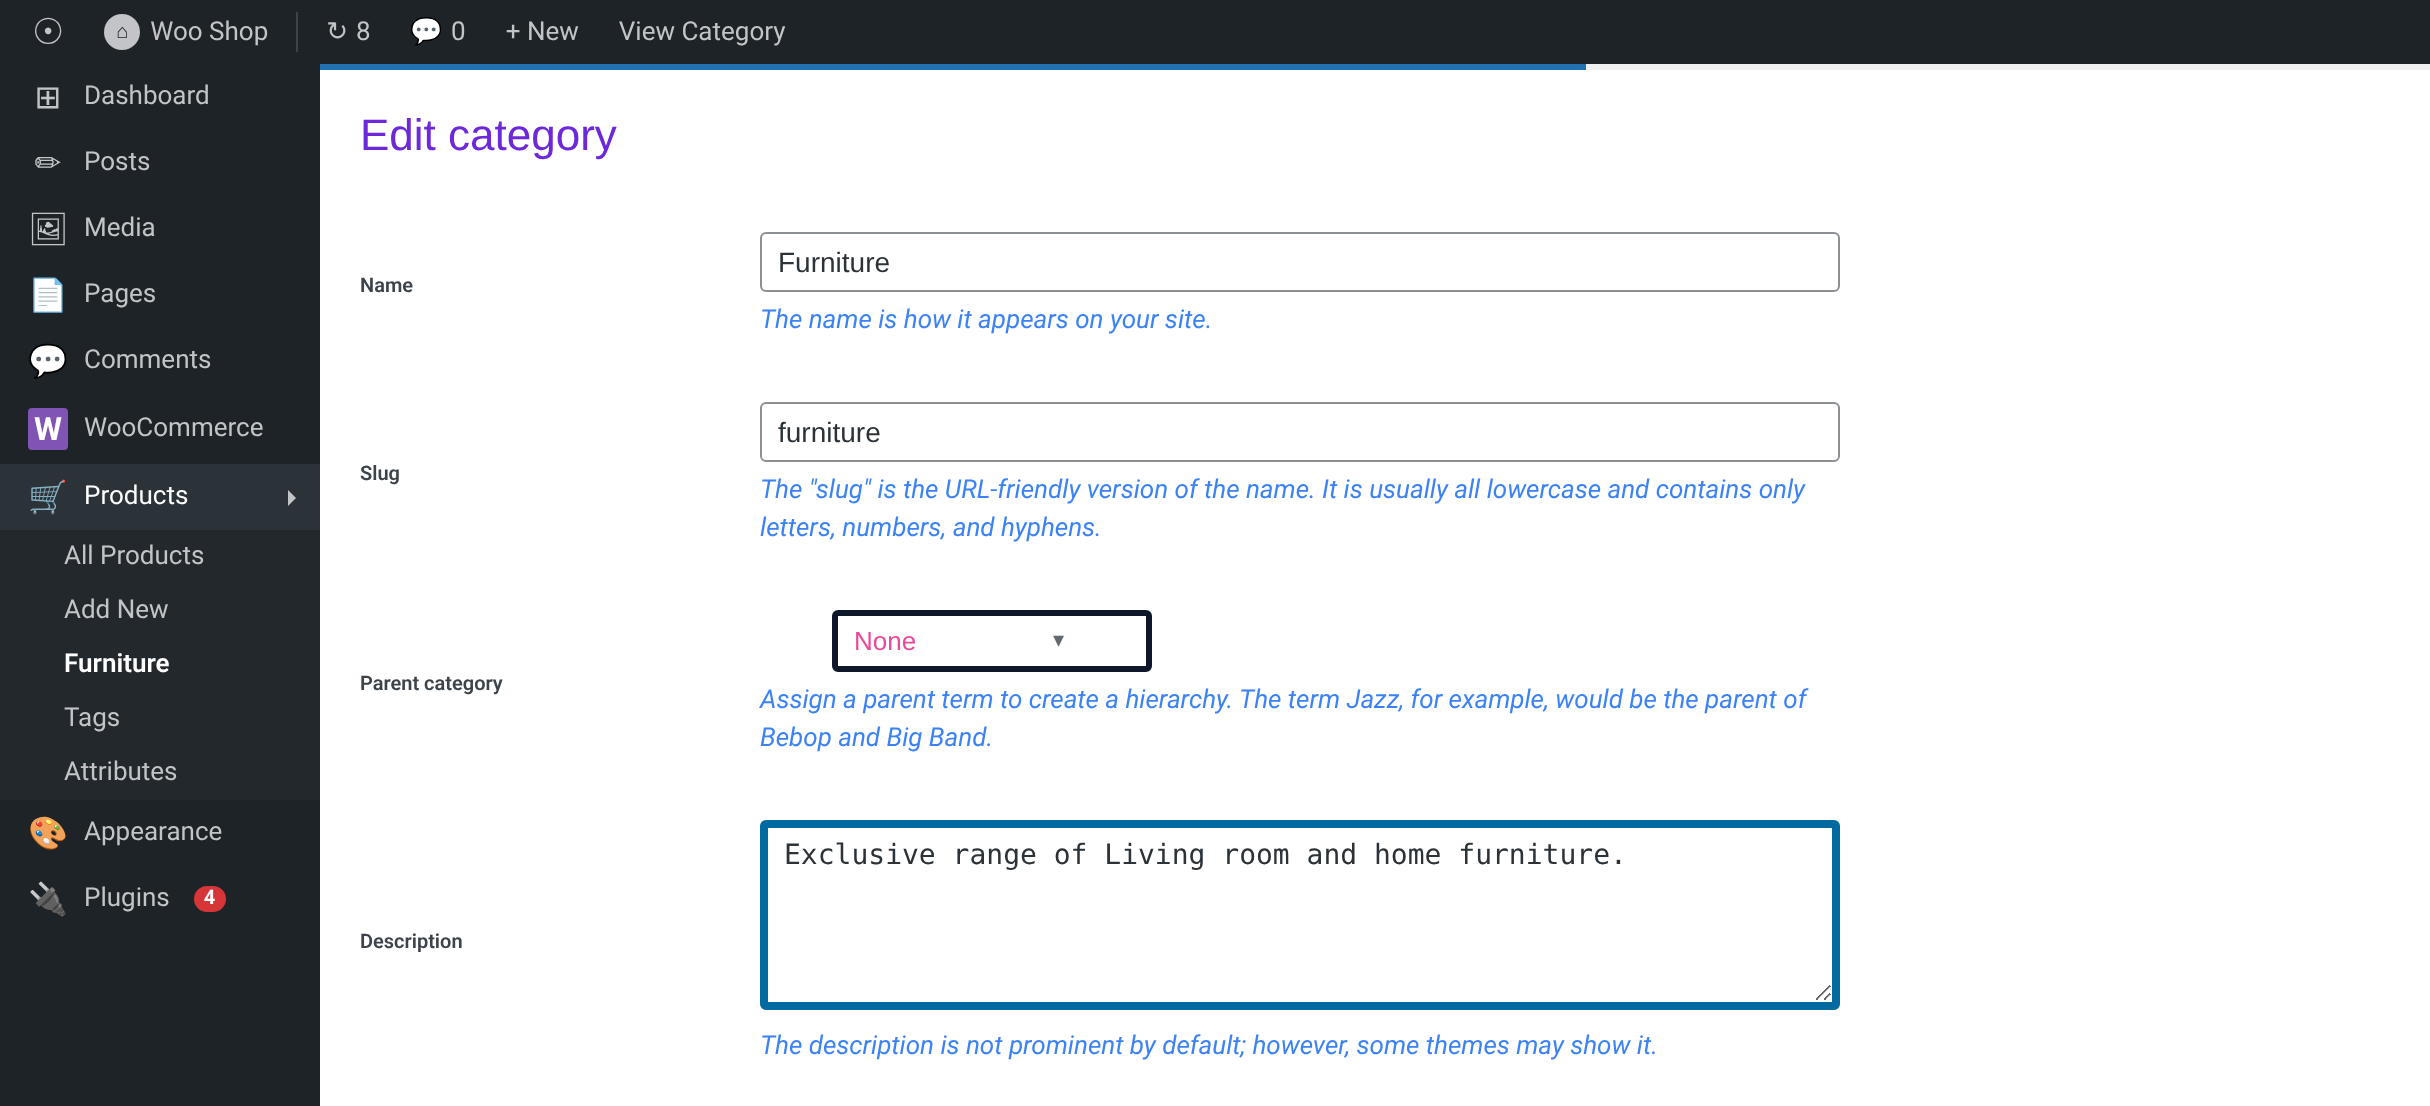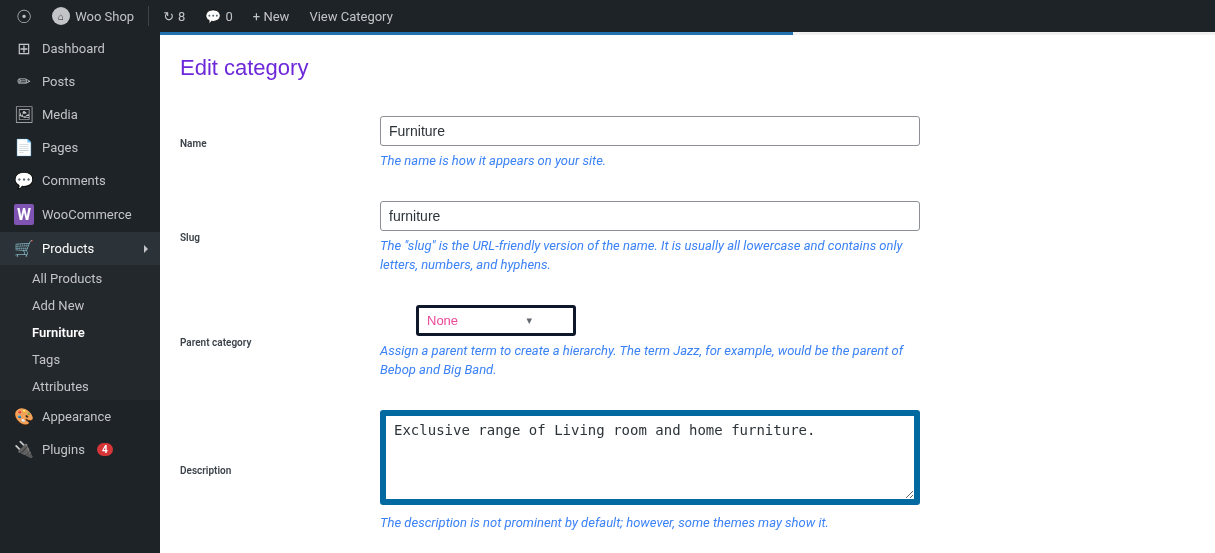--- a/index.html
+++ b/index.html
@@ -130,21 +130,21 @@
       color: #2c3338;
       background: #fff;
       outline: none;
     }
 
     .form-textarea {
       width: 100%;
       max-width: 540px;
       height: 95px;
       padding: 6px 8px;
-      border: 6px solid #0369a1;
+      border: 4px solid #0369a1;
       border-radius: 3px;
       font-size: 14px;
       color: #2c3338;
       background: #fff;
       resize: vertical;
       outline: none;
     }
 
     .form-hint {
       color: #3b82f6;

